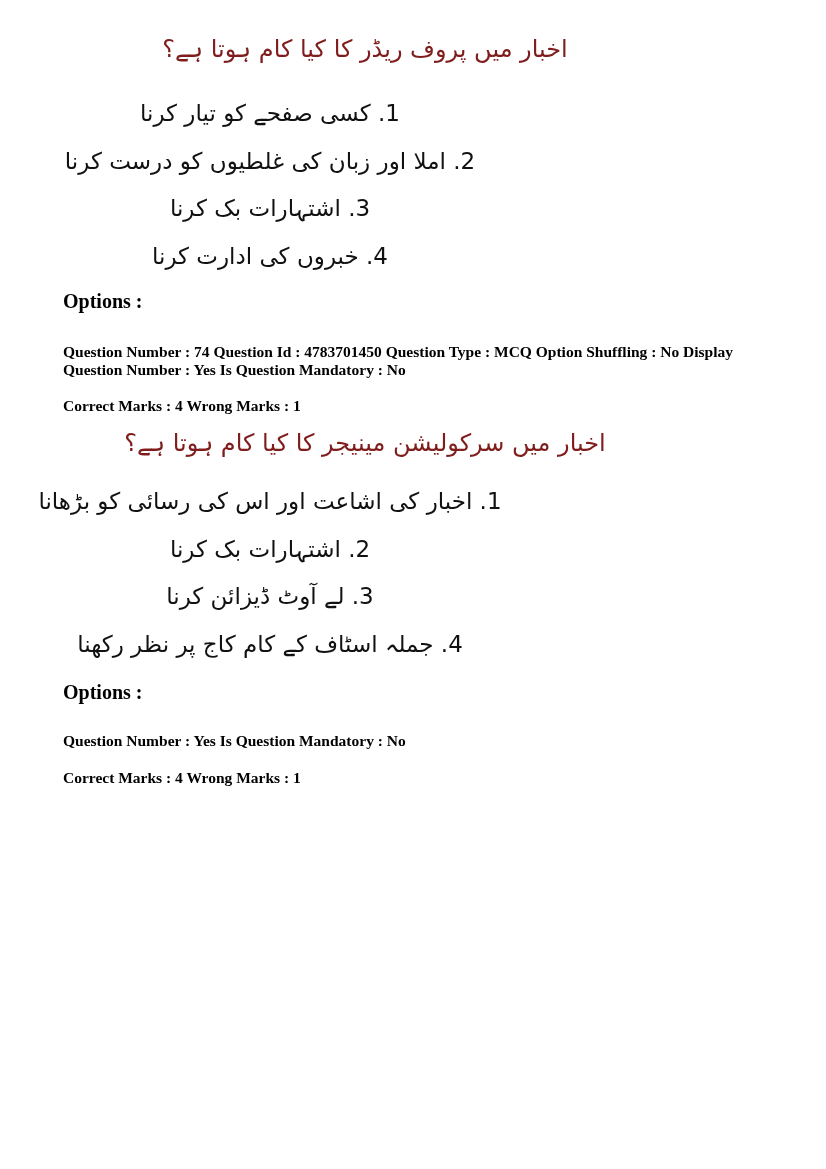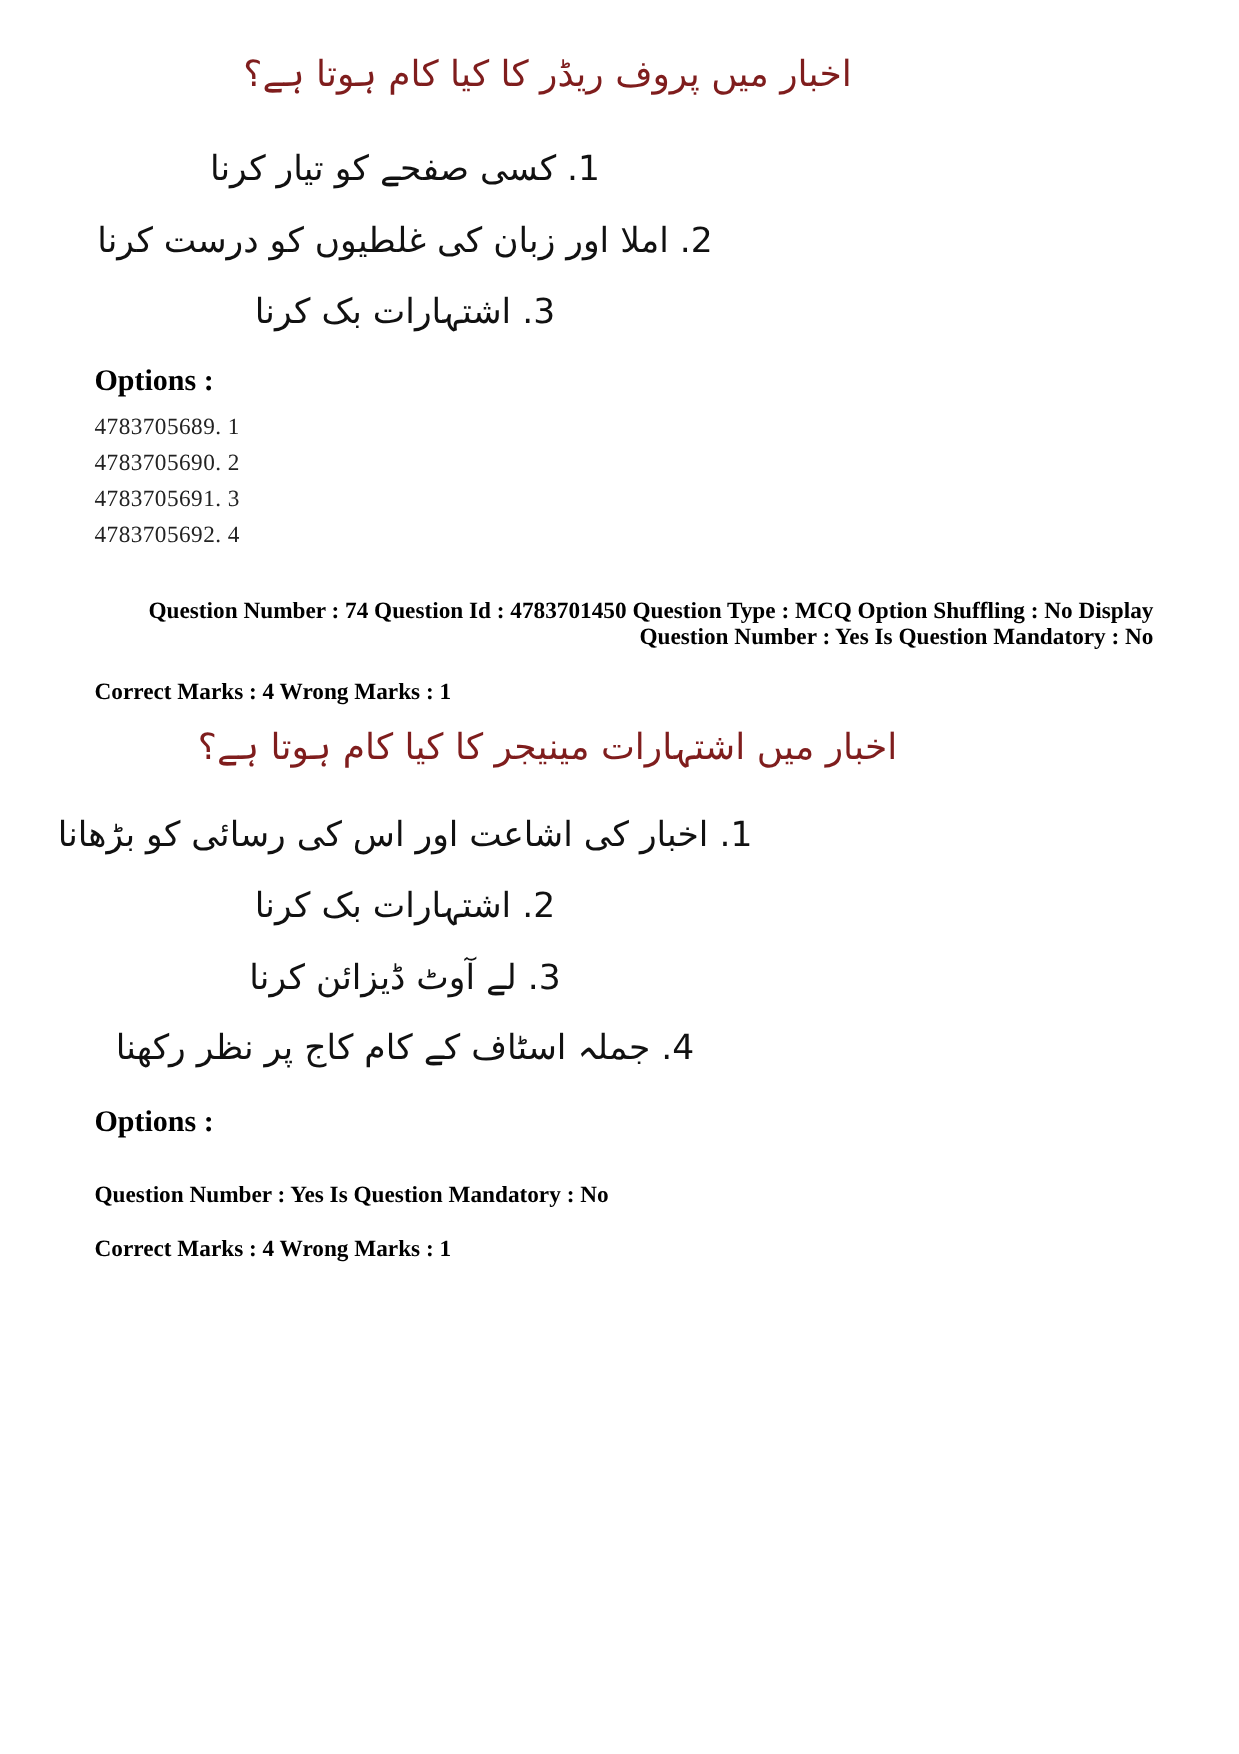--- a/index.html
+++ b/index.html
@@ -59,21 +59,21 @@
     font-size: 15.5px;
     line-height: 17.5px;
     margin-top: 19px;
   }
 
   .mt30 { margin-top: 30px; }
   .mt28 { margin-top: 28px; }
   .mt22 { margin-top: 22px; }
   .mt20 { margin-top: 20px; }
   .q2-question { margin-top: 9px; }
-  .meta1 { margin-top: 30px; text-align: right; }
+  .meta1 { margin-top: 30px; }
   .meta2 { margin-top: 28px; }
 </style>
 </head>
 <body>
 
 <div class="page">
 
   <div class="u-question mt30">
     <span>اخبار میں پروف ریڈر کا کیا کام ہوتا ہے؟</span>
   </div>
@@ -84,51 +84,37 @@
       <span>کسی صفحے کو تیار کرنا</span>
     </div>
     <div class="u-opt" dir="rtl">
       <span class="num">2.</span>
       <span>املا اور زبان کی غلطیوں کو درست کرنا</span>
     </div>
     <div class="u-opt" dir="rtl">
       <span class="num">3.</span>
       <span>اشتہارات بک کرنا</span>
     </div>
+    <div class="u-opt" dir="rtl">
+      <span class="num">4.</span>
+      <span>خبروں کی ادارت کرنا</span>
+    </div>
   </div>
 
   <div class="en opts-label">Options :</div>
 
-  <div class="en id-list">
-    <div class="id-row">
-      <span>4783705689.</span>
-      <span>1</span>
-    </div>
-    <div class="id-row">
-      <span>4783705690.</span>
-      <span>2</span>
-    </div>
-    <div class="id-row">
-      <span>4783705691.</span>
-      <span>3</span>
-    </div>
-    <div class="id-row">
-      <span>4783705692.</span>
-      <span>4</span>
-    </div>
-  </div>
 
   <div class="en meta meta1">
     <div>Question Number : 74 Question Id : 4783701450 Question Type : MCQ Option Shuffling : No Display</div>
     <div>Question Number : Yes Is Question Mandatory : No</div>
   </div>
   <div class="en marks">Correct Marks : 4 Wrong Marks : 1</div>
 
   <div class="u-question q2-question">
-    <span>اخبار میں اشتہارات مینیجر کا کیا کام ہوتا ہے؟</span>
+    <span>اخبار میں سرکولیشن مینیجر کا کیا کام ہوتا ہے؟</span>
   </div>
 
   <div class="u-opts mt22">
     <div class="u-opt" dir="rtl">
       <span class="num">1.</span>
       <span>اخبار کی اشاعت اور اس کی رسائی کو بڑھانا</span>
     </div>
     <div class="u-opt" dir="rtl">
       <span class="num">2.</span>
       <span>اشتہارات بک کرنا</span>

